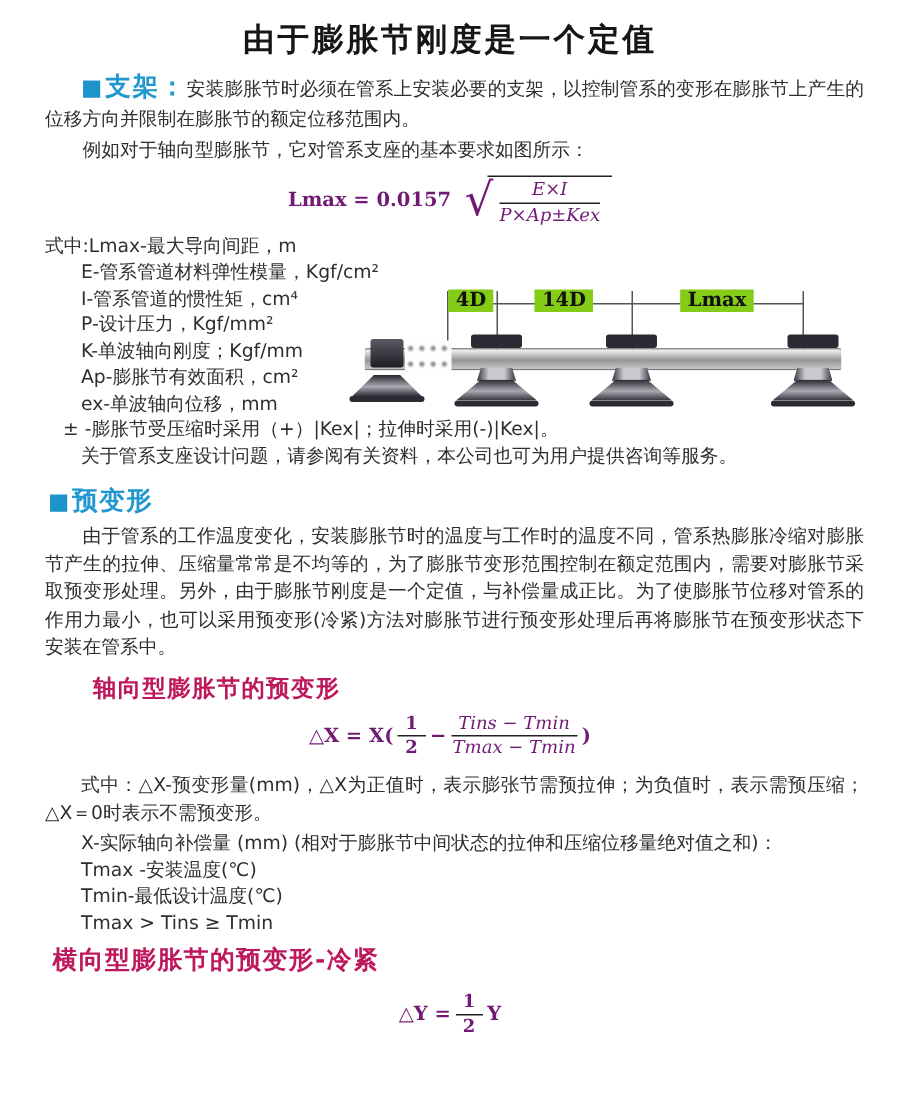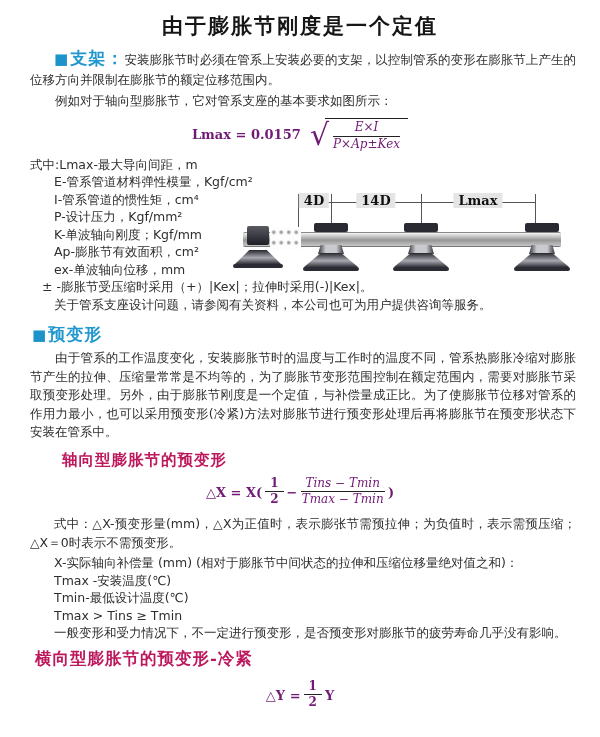--- a/index.html
+++ b/index.html
@@ -44,21 +44,21 @@
   .frac .num{display:block;border-bottom:1px solid #222;padding:0 5px 1px;}
   .frac .den{display:block;padding-top:1px;}
   .frac.plain{font-style:normal;font-weight:bold;}
   .minus{vertical-align:middle;font-weight:bold;}
   
   .diagram{position:absolute;left:243px;top:190px;width:330px;height:100px;}
   .dl{position:absolute;left:55px;top:12px;width:238px;border-top:1px solid #555;}
   .tick{position:absolute;width:1px;background:#555;top:4px;height:40px;}
   .dlabel{
     position:absolute;top:3px;transform:translateX(-50%);z-index:2;
-    background:#e5e5e5;padding:0 5px;font-family:"DejaVu Serif","Liberation Serif",serif;
+    background:#84cc16;padding:0 5px;font-family:"DejaVu Serif","Liberation Serif",serif;
     font-weight:bold;font-size:13px;color:#111;text-align:right;
   }
   .pipe{
     position:absolute;left:0;top:42px;width:318px;height:13px;border-radius:2px;
     background:linear-gradient(#f4f4f4,#969696 55%,#c6c6c6);
     border-top:1px solid #8a8a8a;border-bottom:1px solid #777;
   }
   .bellows{
     position:absolute;left:27px;top:37px;width:31px;height:23px;z-index:2;
     background-color:#fdfdfd;
@@ -142,20 +142,19 @@
 <div class="formula f2">
   <span class="f-lhs">△X = X(</span><span class="frac plain"><span class="num">1</span><span class="den">2</span></span><span class="minus">−</span><span class="frac"><span class="num">Tins − Tmin</span><span class="den">Tmax − Tmin</span></span><span class="f-lhs">)</span>
 </div>
 
 <div>
   <p class="body para2" style="text-indent:24px;line-height:18.5px;margin-bottom:2px;">式中：△X-预变形量(mm)，△X为正值时，表示膨张节需预拉伸；为负值时，表示需预压缩；△X＝0时表示不需预变形。</p>
   <div class="line pl">X-实际轴向补偿量 (mm) (相对于膨胀节中间状态的拉伸和压缩位移量绝对值之和)：</div>
   <div class="line pl">Tmax -安装温度(℃)</div>
   <div class="line pl">Tmin-最低设计温度(℃)</div>
   <div class="line pl">Tmax &gt; Tins ≥ Tmin</div>
-  <div class="line pl">一般变形和受力情况下，不一定进行预变形，是否预变形对膨胀节的疲劳寿命几乎没有影响。</div>
 </div>
 
 <div class="subhead lateral">横向型膨胀节的预变形-冷紧</div>
 
 <div class="formula f3">
   <span class="f-lhs">△Y =</span><span class="frac plain"><span class="num">1</span><span class="den">2</span></span><span class="f-lhs">Y</span>
 </div>
 
 </body></html>

